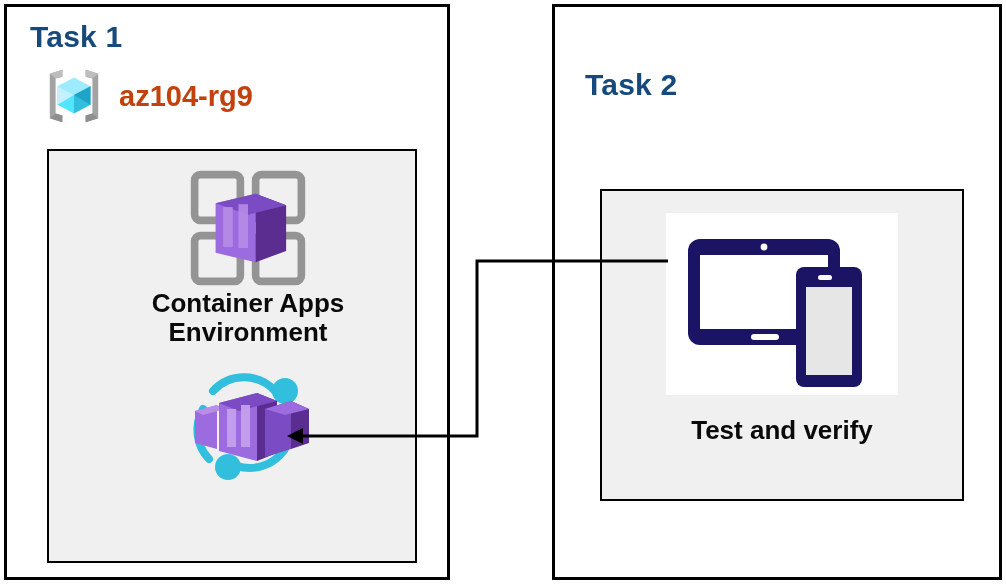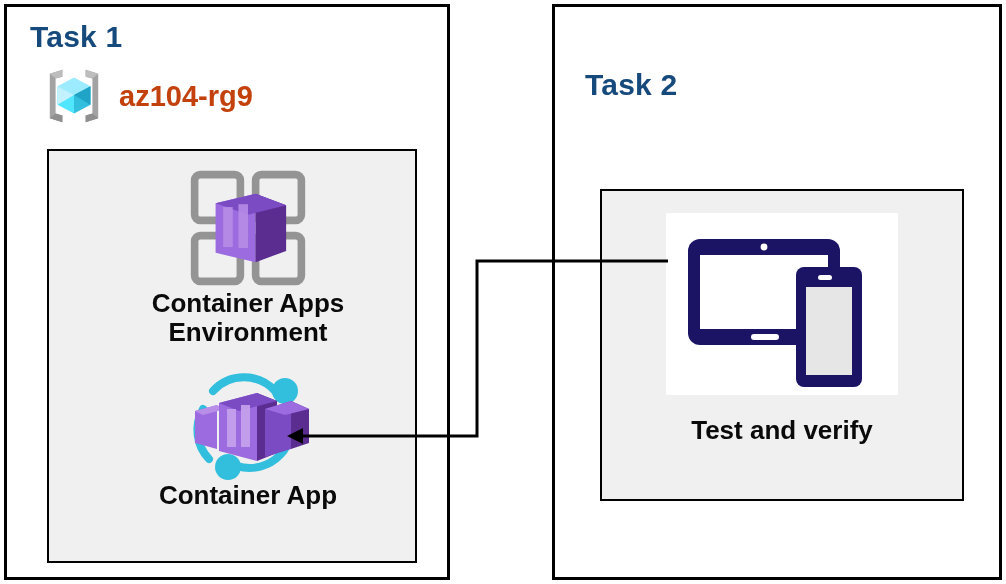--- a/index.html
+++ b/index.html
@@ -195,21 +195,20 @@
             <path d="M84 24 L104 32 L104 84 L84 92 Z" fill="#5C2D91"></path>
             <path d="M46 34 L84 24 L104 32 L66 42 Z" fill="#7B4BC4"></path>
             <rect x="54" y="40" width="9" height="38" fill="#C6A3ED" opacity="0.9"></rect>
             <rect x="68" y="36" width="9" height="42" fill="#C6A3ED" opacity="0.9"></rect>
 
             <path d="M92 40 L118 32 L118 80 L92 88 Z" fill="#7B4BC4"></path>
             <path d="M118 32 L136 40 L136 74 L118 80 Z" fill="#5C2D91"></path>
             <path d="M92 40 L118 32 L136 40 L112 46 Z" fill="#9B6BDF"></path>
           </svg>
         </div>
-        <div class="item-caption">Container App</div>
       </div>
     </div>
   </div>
 
   <div id="task2-frame" class="task-frame"></div>
 
   <div id="task2-panel" class="inner-panel">
     <div id="tv-block">
       <span id="tv-icon-bg">
         <svg width="232" height="182" viewBox="0 0 232 182" aria-hidden="true">

